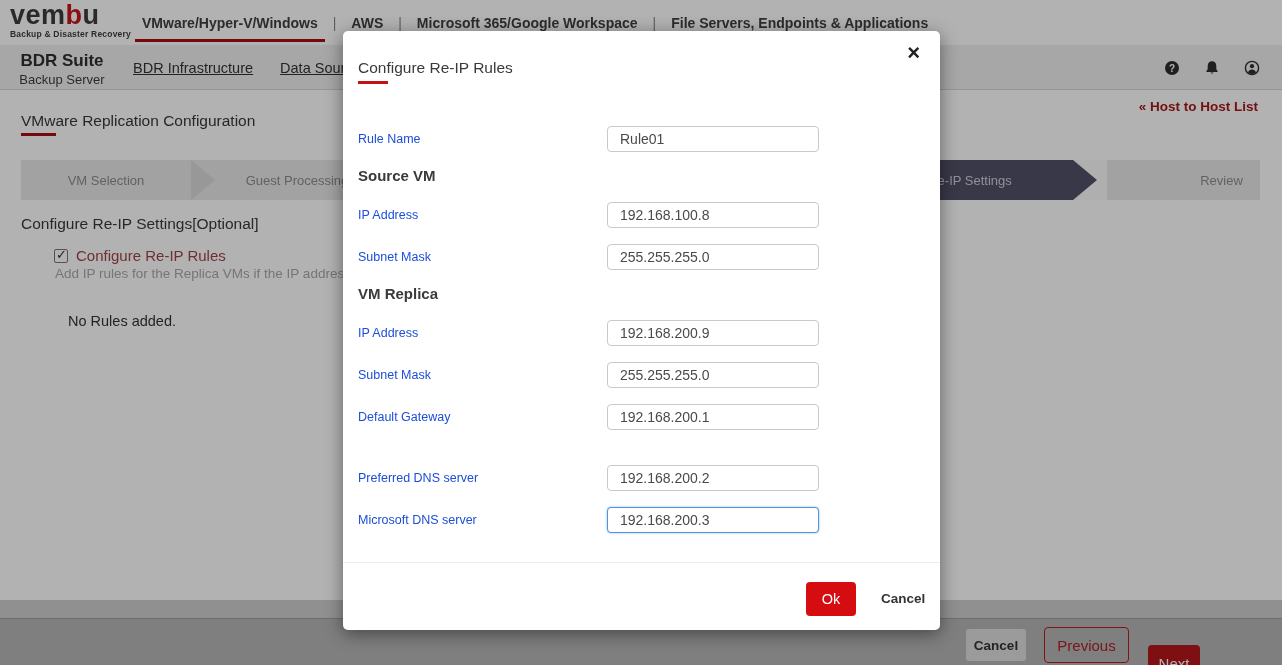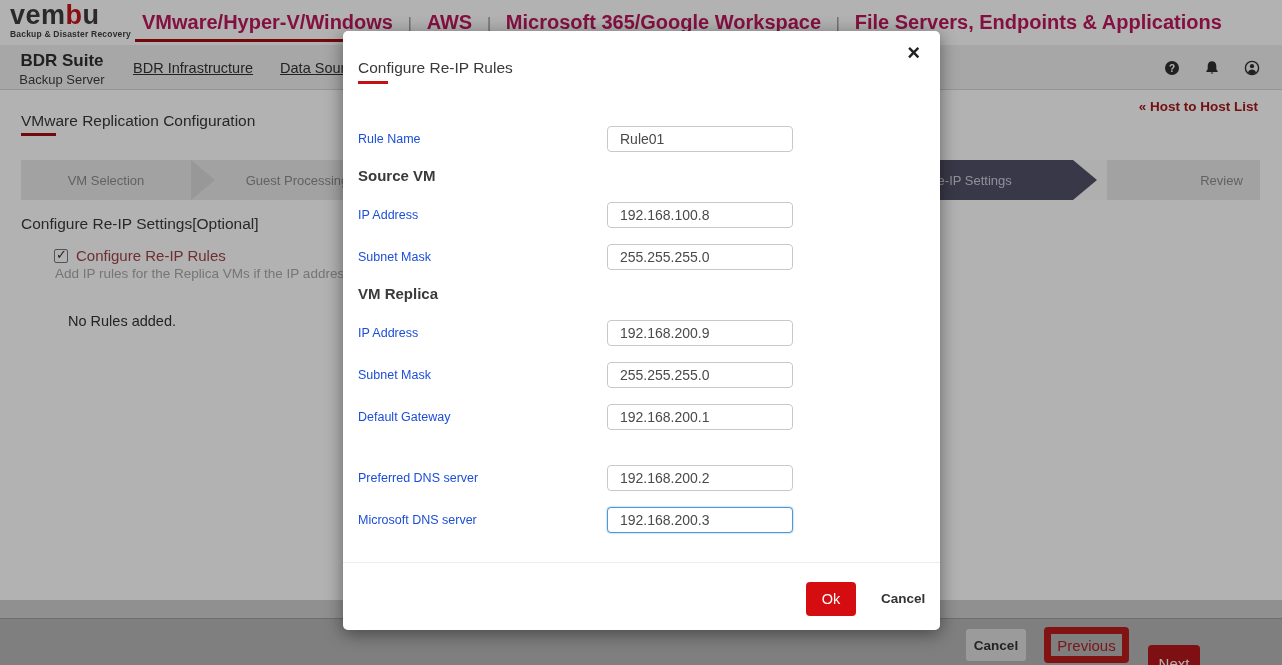--- a/index.html
+++ b/index.html
@@ -6,21 +6,21 @@
   *{box-sizing:border-box;font-family:"Liberation Sans","DejaVu Sans",sans-serif;}
   .screen{position:relative;width:1282px;height:665px;background:#fff;overflow:hidden;}
 
   
   .topbar{position:absolute;left:0;top:0;width:1282px;height:45px;background:#fff;}
   .logo{position:absolute;left:10px;top:2px;line-height:1;}
   .wordmark{font-size:27px;font-weight:700;color:#3d3d3d;letter-spacing:.5px;}
   .wordmark .red{color:#c4161c;}
   .tagline{font-size:8.5px;color:#3f3f3f;font-weight:700;margin-top:1px;letter-spacing:.2px;}
   .top-nav{position:absolute;left:140px;top:0;height:45px;display:flex;align-items:center;gap:13px;}
-  .top-nav-item{position:relative;font-size:20px;font-weight:700;color:#be185d;cursor:pointer;padding:0 2px;height:45px;display:flex;align-items:center;}
+  .top-nav-item{position:relative;font-size:14px;font-weight:700;color:#404040;cursor:pointer;padding:0 2px;height:45px;display:flex;align-items:center;}
   .top-nav-item.active::after{content:"";position:absolute;left:-5px;right:-5px;bottom:3px;height:3px;background:#a70d12;}
   .top-sep{color:#8a8a8a;font-size:14px;}
 
   
   .subbar{position:absolute;left:0;top:45px;width:1282px;height:45px;background:#f0f0f0;border-bottom:1px solid #d6d6d6;}
   .product{position:absolute;left:18px;top:5px;width:88px;text-align:center;line-height:1.3;cursor:pointer;}
   .product-l1{font-size:17px;font-weight:700;color:#2f2f2f;}
   .product-l2{font-size:13px;color:#3d3d3d;}
   .subnav{position:absolute;left:133px;top:0;height:45px;display:flex;align-items:center;gap:27px;}
   .subnav-item{font-size:14.5px;color:#333;cursor:pointer;text-decoration:underline;}
@@ -45,32 +45,32 @@
   .cb-row{position:absolute;left:54px;top:247px;display:flex;align-items:center;gap:8px;cursor:pointer;}
   .cbox{width:14px;height:14px;border:1px solid #777;background:#fff;position:relative;border-radius:2px;}
   .cbox.checked::after{content:"✓";position:absolute;left:1px;top:-3px;font-size:13px;font-weight:700;color:#2e2e2e;}
   .cb-label{font-size:15px;color:#9f4446;}
   .helper{position:absolute;left:55px;top:266px;font-size:13.5px;color:#a9a9a9;}
   .no-rules{position:absolute;left:68px;top:313px;font-size:14.5px;color:#333;}
 
   .pre-footer{position:absolute;left:0;top:600px;width:1282px;height:18px;background:#cfcfcf;}
   .page-footer{position:absolute;left:0;top:618px;width:1282px;height:47px;background:#b7b7b7;border-top:1px solid #9e9e9e;}
   .pf-cancel{position:absolute;left:966px;top:10px;width:60px;height:32px;background:#dedede;border:none;border-radius:3px;font-size:13.5px;font-weight:700;color:#333;cursor:pointer;}
-  .pf-prev{position:absolute;left:1044px;top:8px;width:85px;height:36px;background:transparent;border:7px solid #b91c1c;border-radius:4px;font-size:15px;color:#ae2126;cursor:pointer;}
+  .pf-prev{position:absolute;left:1044px;top:8px;width:85px;height:36px;background:transparent;border:1px solid #b91c1c;border-radius:4px;font-size:15px;color:#ae2126;cursor:pointer;}
   .pf-next{position:absolute;left:1148px;top:26px;width:52px;height:36px;background:#b5161a;border:none;border-radius:4px;font-size:15px;color:#fff;cursor:pointer;}
 
   
   .overlay{position:absolute;inset:0;background:rgba(0,0,0,.30);z-index:50;}
   .modal{position:absolute;left:343px;top:31px;width:597px;height:599px;background:#fff;border-radius:5px;box-shadow:0 4px 18px rgba(0,0,0,.45);z-index:100;}
   .modal-title{position:absolute;left:15px;top:28px;font-size:15.5px;color:#3a3a3a;}
   .modal-underline{position:absolute;left:15px;top:50px;width:30px;height:3px;background:#c11216;}
   .modal-close{position:absolute;right:14px;top:10px;font-size:22px;font-weight:700;color:#222;background:none;border:none;cursor:pointer;line-height:1;}
   .mrow{position:absolute;left:15px;width:567px;height:26px;}
   .mlabel{position:absolute;left:0;top:0;line-height:26px;font-size:12.5px;color:#1d4ed8;}
-  .minput{position:absolute;left:249px;top:0;width:186px;height:26px;border:1px solid #c9c9c9;border-radius:4px;padding:0 12px;font-size:14px;color:#4a4a4a;outline:none;background:#fff;}
+  .minput{position:absolute;left:249px;top:0;width:212px;height:26px;border:1px solid #c9c9c9;border-radius:4px;padding:0 12px;font-size:14px;color:#4a4a4a;outline:none;background:#fff;}
   .minput.focused{border:1px solid #4f97d6;box-shadow:0 0 2px rgba(79,151,214,.8);}
   .msection{position:absolute;left:15px;font-size:15px;font-weight:700;color:#3a3a3a;}
   .modal-footer{position:absolute;left:0;top:531px;width:597px;height:68px;border-top:1px solid #ececec;}
   .ok-btn{position:absolute;left:463px;top:19px;width:50px;height:34px;background:#d60d10;color:#fff;border:none;border-radius:4px;font-size:14.5px;cursor:pointer;}
   .mcancel{position:absolute;left:532px;top:27px;font-size:13.5px;font-weight:700;color:#333;background:none;border:none;cursor:pointer;}
 </style>
 </head>
 <body>
 
 <div class="screen">

